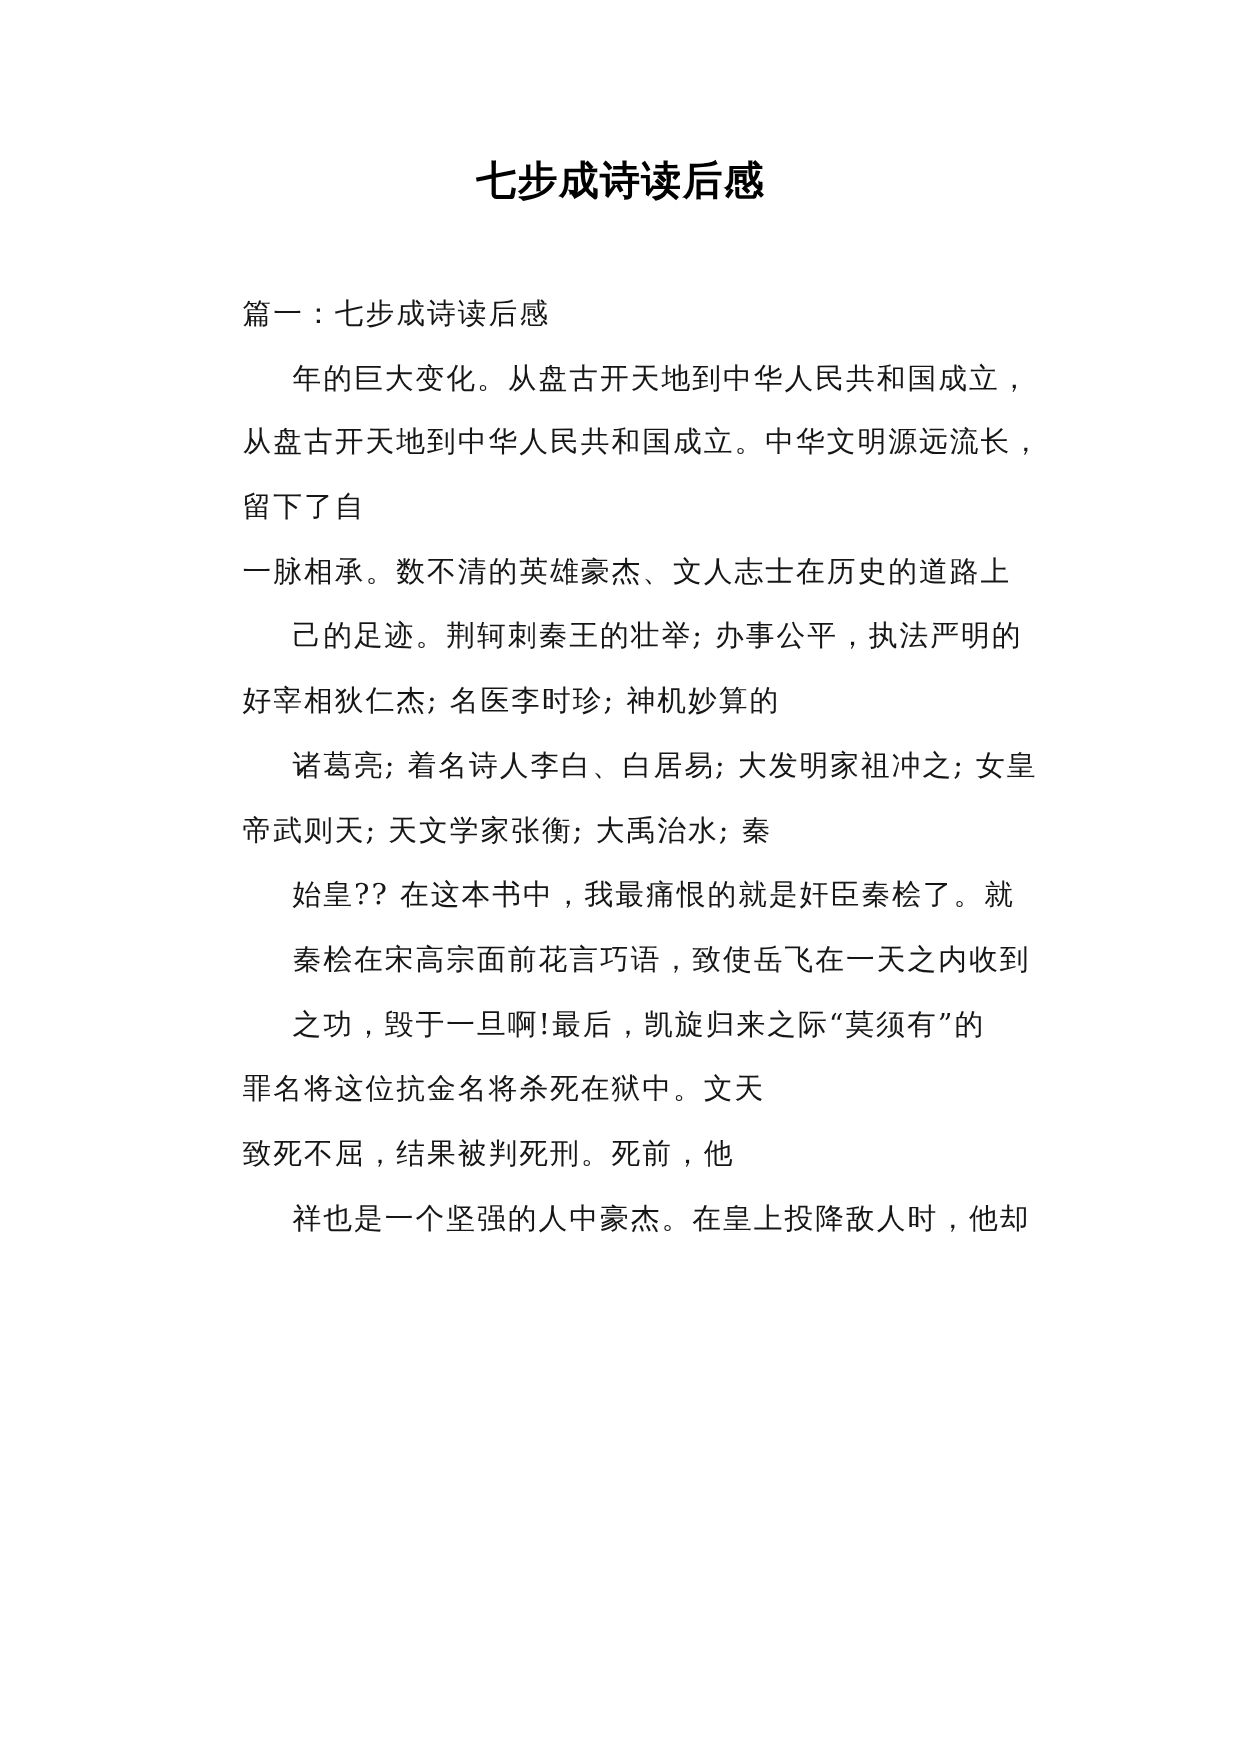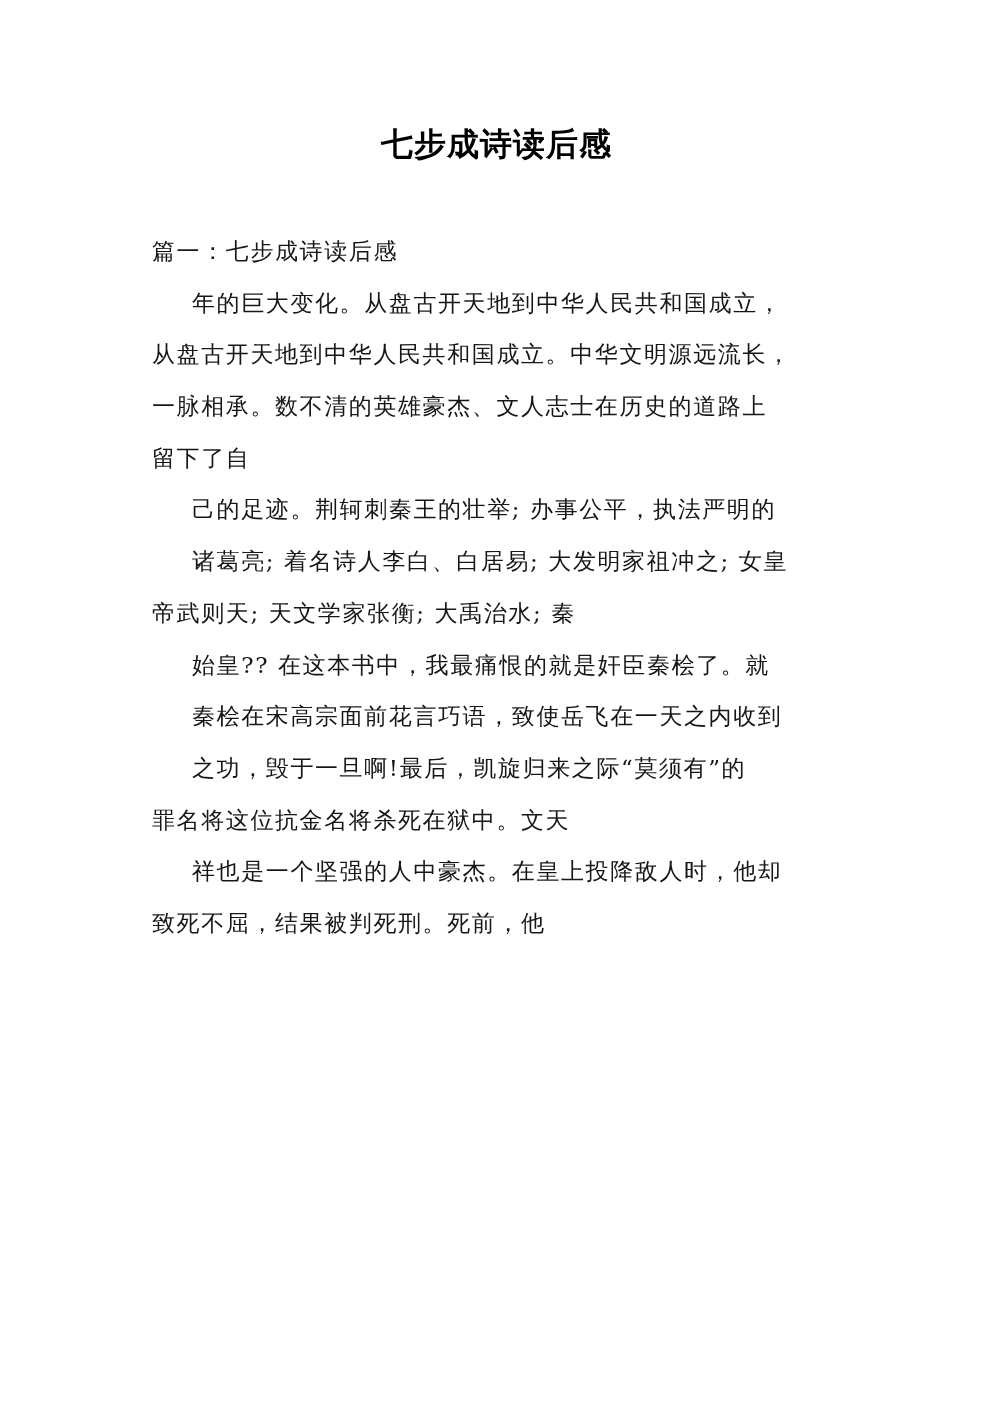--- a/index.html
+++ b/index.html
@@ -43,39 +43,41 @@
     width: 700px;
   }
   .line {
     display: block;
     height: 51.7px;
     line-height: 44px;
     font-size: 23px;
     white-space: nowrap;
     letter-spacing: 1.6px;
     color: #161616;
+    margin-left: 42px;
   }
   .line.indent {
     padding-left: 40px;
   }
 </style>
 </head>
 <body>
 
 <div class="page">
   <h1 class="title">七步成诗读后感</h1>
   <div class="body">
     <span class="line">篇一：七步成诗读后感</span>
     <span class="line indent">年的巨大变化。从盘古开天地到中华人民共和国成立，</span>
     <span class="line">从盘古开天地到中华人民共和国成立。中华文明源远流长，</span>
+    <span class="line">留下了自</span>
     <span class="line">一脉相承。数不清的英雄豪杰、文人志士在历史的道路上</span>
-    <span class="line">留下了自</span>
     <span class="line indent">己的足迹。荆轲刺秦王的壮举; 办事公平，执法严明的</span>
+    <span class="line">好宰相狄仁杰; 名医李时珍; 神机妙算的</span>
     <span class="line indent">诸葛亮; 着名诗人李白、白居易; 大发明家祖冲之; 女皇</span>
     <span class="line">帝武则天; 天文学家张衡; 大禹治水; 秦</span>
     <span class="line indent">始皇??    在这本书中，我最痛恨的就是奸臣秦桧了。就</span>
     <span class="line indent">秦桧在宋高宗面前花言巧语，致使岳飞在一天之内收到</span>
     <span class="line indent">之功，毁于一旦啊!最后，凯旋归来之际“莫须有”的</span>
     <span class="line">罪名将这位抗金名将杀死在狱中。文天</span>
+    <span class="line">致死不屈，结果被判死刑。死前，他</span>
     <span class="line indent">祥也是一个坚强的人中豪杰。在皇上投降敌人时，他却</span>
-    <span class="line">致死不屈，结果被判死刑。死前，他</span>
   </div>
 </div>
 
 </body></html>

